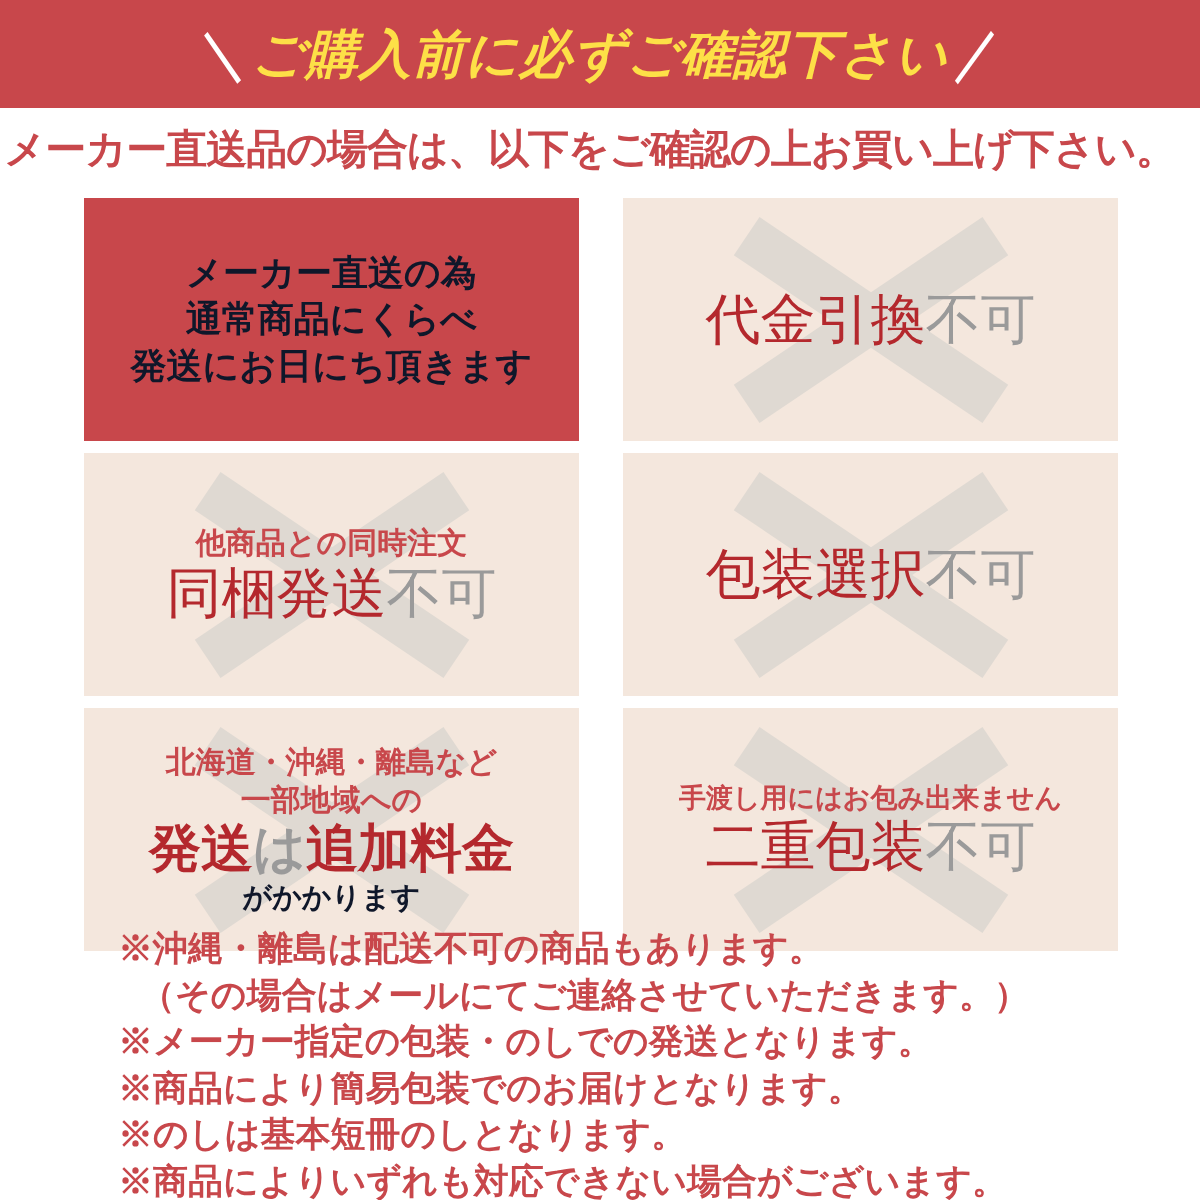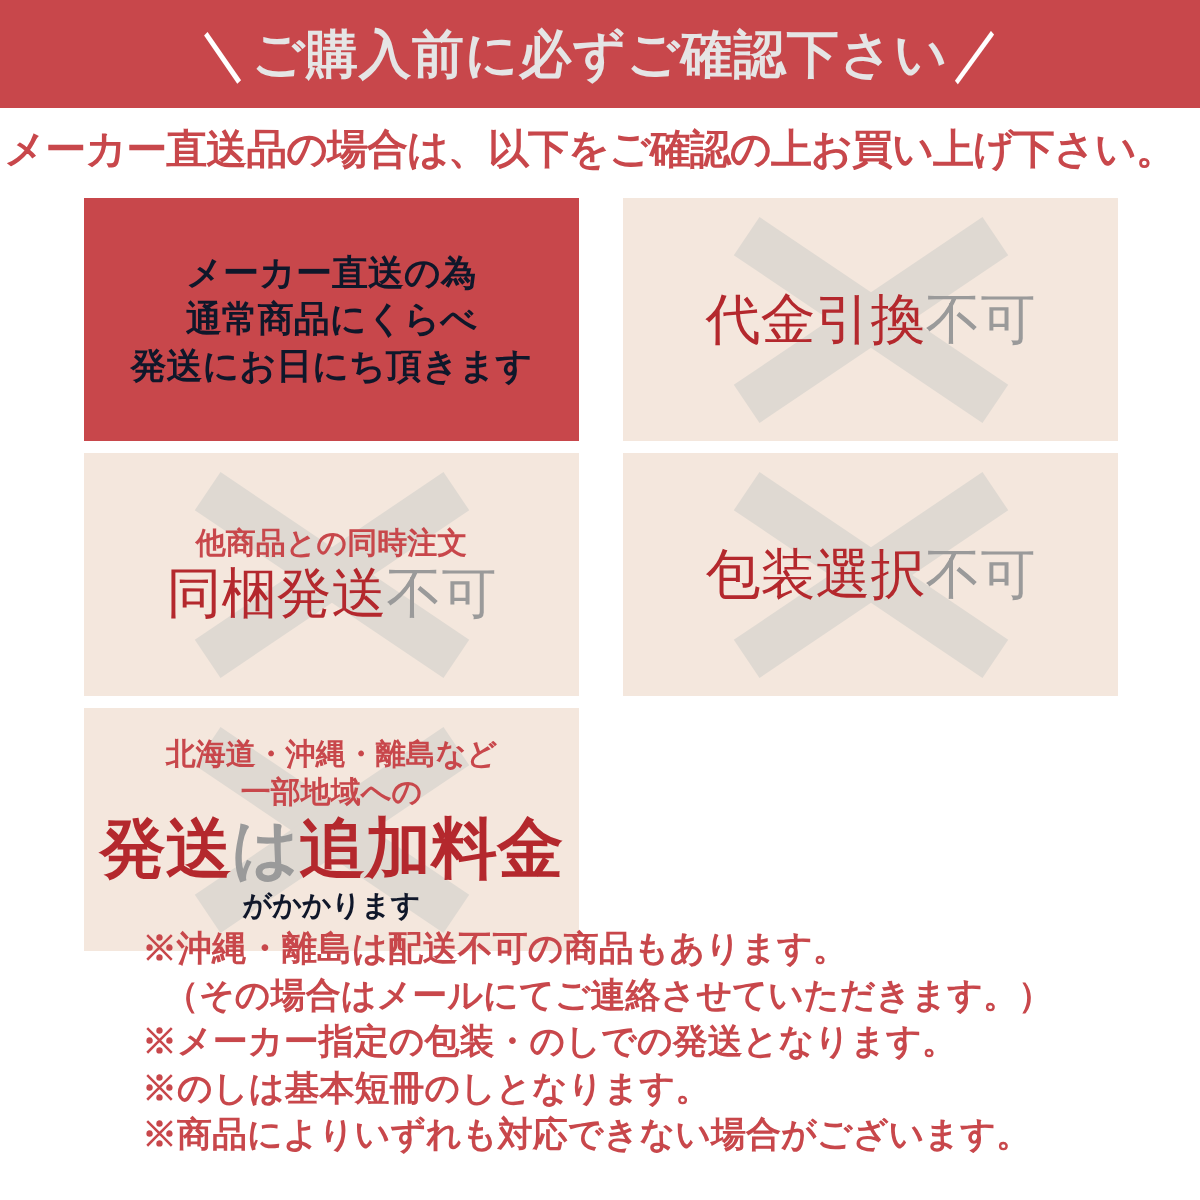--- a/index.html
+++ b/index.html
@@ -26,26 +26,27 @@
     top: 0;
     left: 0;
     width: 1200px;
     height: 108px;
     background: #c8474b;
     display: flex;
     align-items: center;
     justify-content: center;
   }
   .header-title {
-    color: #e5e5e5;
+    color: #fde047;
     font-size: 52px;
     font-weight: bold;
     letter-spacing: 1px;
     white-space: nowrap;
     line-height: 1;
+    font-style: italic;
   }
   .slash {
     display: inline-block;
     color: #ffffff;
     font-size: 58px;
     font-weight: bold;
     transform: scaleX(0.8);
   }
 
   
@@ -119,21 +120,21 @@
   .line-big {
     font-size: 55px;
     font-weight: normal;
     color: #b4282d;
     line-height: 1.15;
   }
   .line-big .muted {
     color: #9a9a9a;
   }
   .line-mid {
-    font-size: 66px;
+    font-size: 52px;
     font-weight: bold;
     color: #b4282d;
     line-height: 1.15;
   }
   .line-mid .muted {
     color: #9a9a9a;
   }
   .line-sub {
     color: #0f172a;
     font-size: 29px;
@@ -151,21 +152,20 @@
     top: 925px;
     left: 118px;
     width: 1000px;
     color: #c8474b;
     font-weight: bold;
   }
   .note {
     font-size: 35px;
     line-height: 1.33;
     white-space: nowrap;
-    margin-left: 24px;
   }
   .note.indent {
     padding-left: 22px;
   }
 </style>
 </head>
 <body>
 
 <div class="page">
 
@@ -216,24 +216,33 @@
       <div class="cross a"></div>
       <div class="cross b"></div>
       <div class="card-inner">
         <div class="line-small">北海道・沖縄・離島など</div>
         <div class="line-small">一部地域への</div>
         <div class="line-mid"><span>発送</span><span class="muted">は</span><span>追加料金</span></div>
         <div class="line-sub">がかかります</div>
       </div>
     </div>
 
+    <div class="card">
+      <div class="cross a"></div>
+      <div class="cross b"></div>
+      <div class="card-inner">
+        <div class="line-note">手渡し用にはお包み出来ません</div>
+        <div class="line-big"><span>二重包装</span><span class="muted">不可</span></div>
+      </div>
+    </div>
 
   </div>
 
   <div class="notes">
     <div class="note">※沖縄・離島は配送不可の商品もあります。</div>
     <div class="note indent">（その場合はメールにてご連絡させていただきます。）</div>
     <div class="note">※メーカー指定の包装・のしでの発送となります。</div>
+    <div class="note">※商品により簡易包装でのお届けとなります。</div>
     <div class="note">※のしは基本短冊のしとなります。</div>
     <div class="note">※商品によりいずれも対応できない場合がございます。</div>
   </div>
 
 </div>
 
 </body></html>

